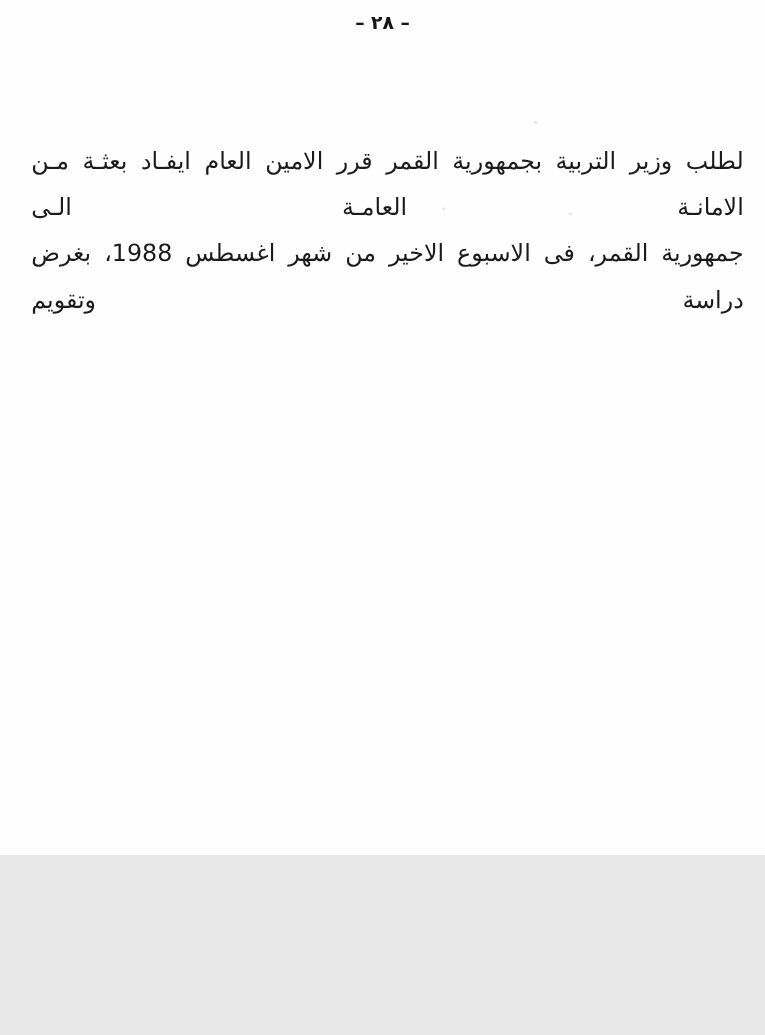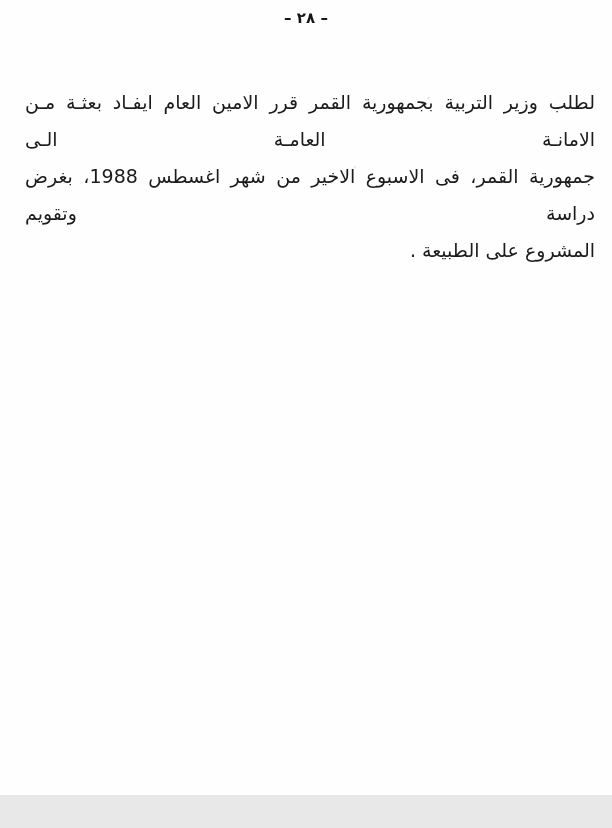--- a/index.html
+++ b/index.html
@@ -3,42 +3,42 @@
 <meta charset="utf-8">
 <style>
   html, body {
     margin: 0;
     padding: 0;
     background: #e8e8e8;
   }
   .page {
     position: relative;
     width: 612px;
-    height: 795px;
+    height: 684px;
     margin: 0 auto;
     background: #fefefe;
     overflow: hidden;
     font-family: "DejaVu Sans", sans-serif;
     color: #1b1b1b;
   }
   .page-number {
     position: absolute;
     top: 9px;
     left: 0;
     width: 100%;
     text-align: center;
     font-size: 15px;
     font-weight: 700;
     letter-spacing: 2px;
     direction: rtl;
     color: #161616;
   }
   .body-text {
     position: absolute;
-    top: 84px;
+    top: 111px;
     left: 25px;
     right: 17px;
     direction: rtl;
     font-size: 19px;
     line-height: 37px;
     color: #1b1b1b;
   }
   .line {
     display: block;
     min-height: 37px;
@@ -63,20 +63,19 @@
 </head>
 <body>
 
 <div class="page">
 
   <div class="page-number">– ٢٨ –</div>
 
   <div class="body-text">
     <span class="line justified">لطلب وزير التربية بجمهورية القمر قرر الامين العام ايفـاد بعثـة مـن الامانـة العامـة الـى</span>
     <span class="line justified">جمهورية القمر، فى الاسبوع الاخير من شهر اغسطس 1988، بغرض دراسة وتقويم</span>
-    <span class="line last">المشروع على الطبيعة .</span>
   </div>
 
   <div class="speckle s1"></div>
   <div class="speckle s2"></div>
   <div class="speckle s3"></div>
 
 </div>
 
 </body></html>

